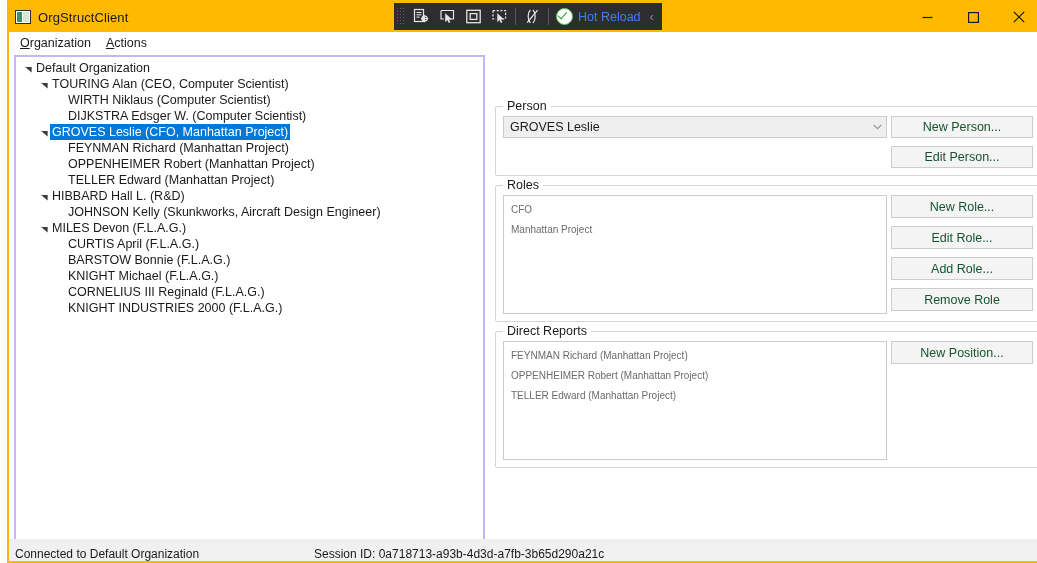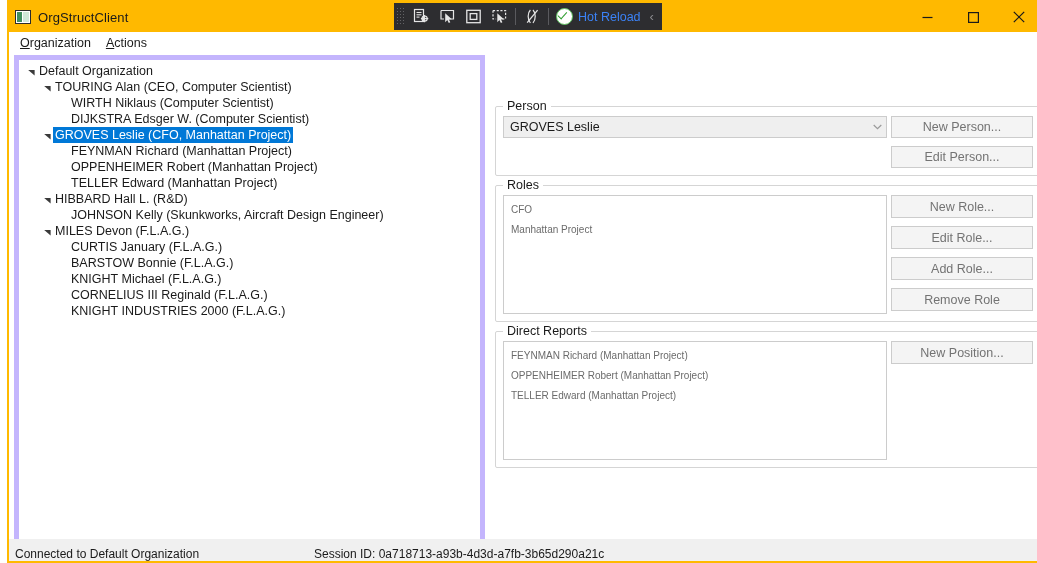--- a/index.html
+++ b/index.html
@@ -171,21 +171,21 @@
   }
 
   
   #tree-panel {
     position: absolute;
     left: 5px;
     top: 1px;
     width: 471px;
     height: 489px;
     box-sizing: border-box;
-    border: 5px solid #c4b5fd;
+    border: 2px solid #c4b5fd;
     background: #ffffff;
     overflow: hidden;
     padding-top: 3px;
   }
   .tree-node {
     display: flex;
     align-items: center;
     height: 16px;
     font-size: 12.5px;
     color: #1a1a1a;
@@ -291,21 +291,21 @@
     flex: 0 0 142px;
     display: flex;
     flex-direction: column;
     gap: 8px;
   }
   .btn {
     height: 23px;
     box-sizing: border-box;
     border: 1px solid #cccccc;
     background: #f4f4f4;
-    color: #737373;
+    color: #14532d;
     font-size: 12.5px;
     display: flex;
     align-items: center;
     justify-content: center;
     font-family: "Liberation Sans", sans-serif;
     white-space: nowrap;
   }
 
   
   #statusbar {
@@ -475,21 +475,21 @@
         <div class="tree-node lvl1">
           <span class="expander">
             <svg width="9" height="9" viewBox="0 0 9 9" aria-hidden="true">
               <path d="M1.2 3.0 L7.6 3.0 L7.6 8.4 Z" fill="#3a3a3a"></path>
             </svg>
           </span>
           <span class="node-label">MILES Devon  (F.L.A.G.)</span>
         </div>
         <div class="tree-node lvl2">
           <span class="expander"></span>
-          <span class="node-label">CURTIS January  (F.L.A.G.)</span>
+          <span class="node-label">CURTIS April  (F.L.A.G.)</span>
         </div>
         <div class="tree-node lvl2">
           <span class="expander"></span>
           <span class="node-label">BARSTOW Bonnie  (F.L.A.G.)</span>
         </div>
         <div class="tree-node lvl2">
           <span class="expander"></span>
           <span class="node-label">KNIGHT Michael  (F.L.A.G.)</span>
         </div>
         <div class="tree-node lvl2">

